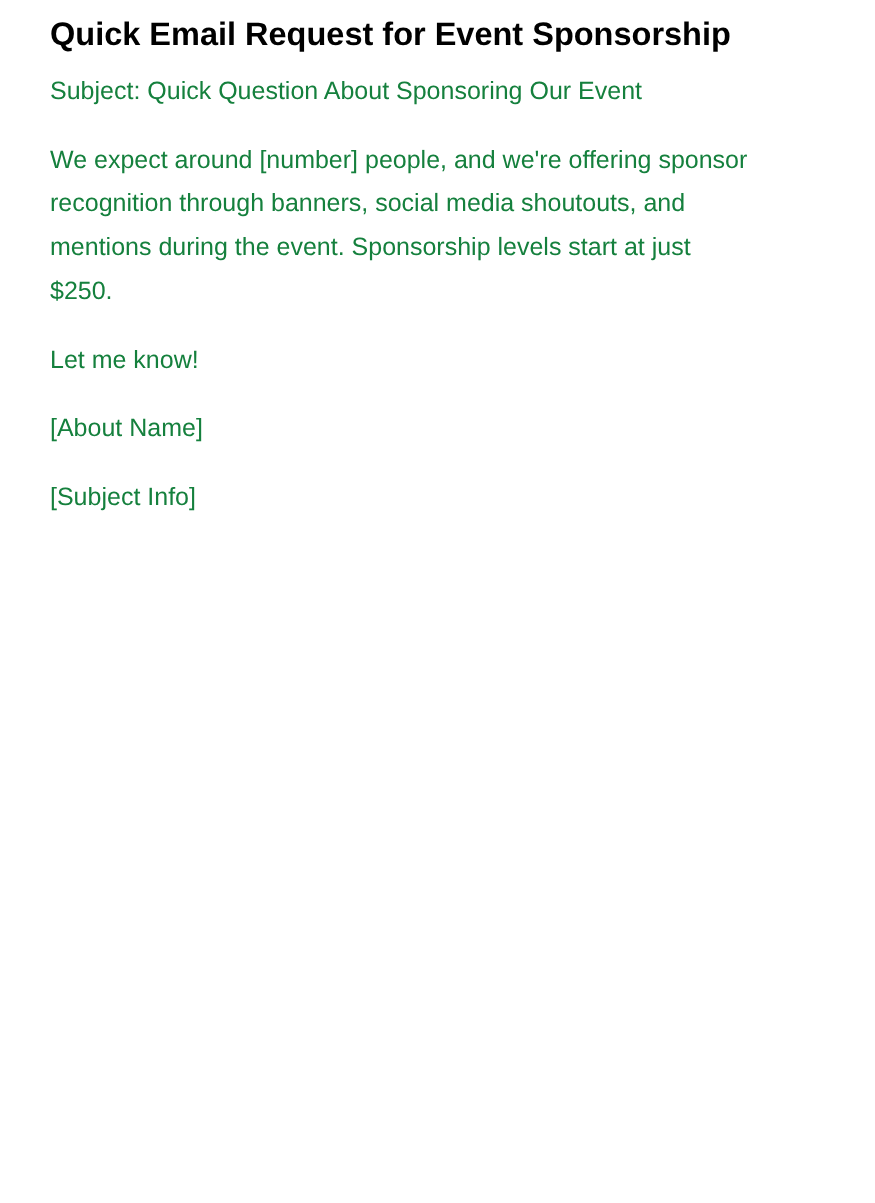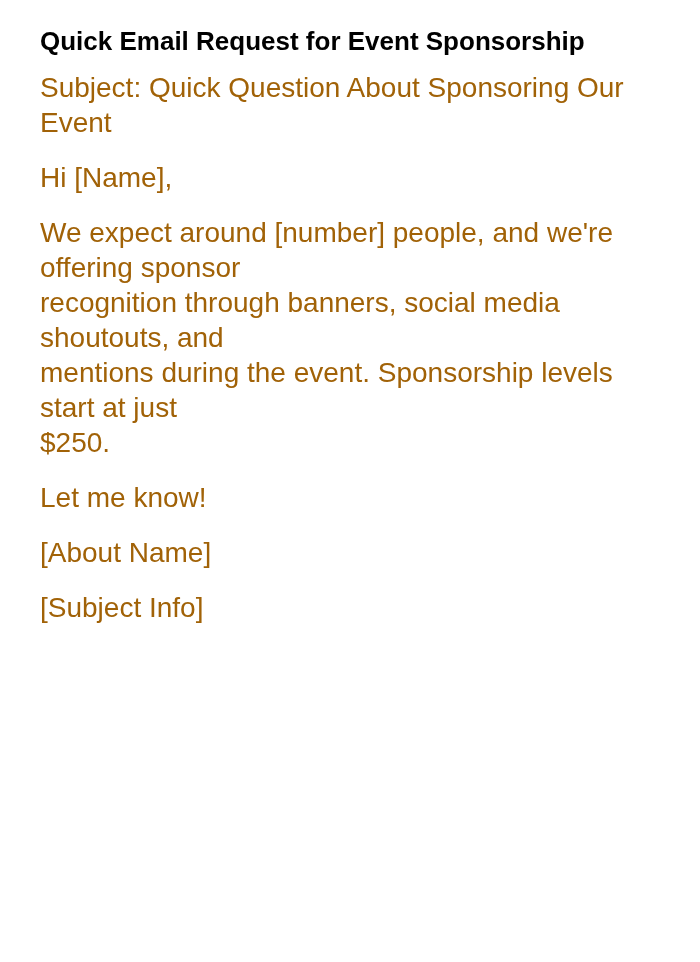--- a/index.html
+++ b/index.html
@@ -7,51 +7,50 @@
     padding: 0;
     background: #ffffff;
   }
   body {
     width: 700px;
     height: 962px;
     overflow: hidden;
     font-family: "Liberation Sans", sans-serif;
   }
   .doc {
-    padding: 26px 40px 0 40px;
+    padding: 12px 40px 0 40px;
     box-sizing: border-box;
     width: 700px;
   }
   .doc-title {
     margin: 0 0 14px 0;
     font-size: 26px;
     line-height: 30px;
     font-weight: 700;
     color: #000000;
     font-family: "Liberation Sans", sans-serif;
   }
   .doc-paragraph {
     margin: 0 0 20px 0;
-    font-size: 28px;
+    font-size: 20px;
     line-height: 35px;
     font-weight: 400;
-    color: #a16207;
+    color: #15803d;
     white-space: pre-line;
     max-width: 620px;
   }
 </style>
 </head>
 <body>
 
 <main class="doc">
   <h1 class="doc-title">Quick Email Request for Event Sponsorship</h1>
 
   <p class="doc-paragraph">Subject: Quick Question About Sponsoring Our Event</p>
 
-  <p class="doc-paragraph">Hi [Name],</p>
 
 
 
   <p class="doc-paragraph">We expect around [number] people, and we're offering sponsor
 recognition through banners, social media shoutouts, and
 mentions during the event. Sponsorship levels start at just
 $250.</p>
 
 
   <p class="doc-paragraph">Let me know!</p>

